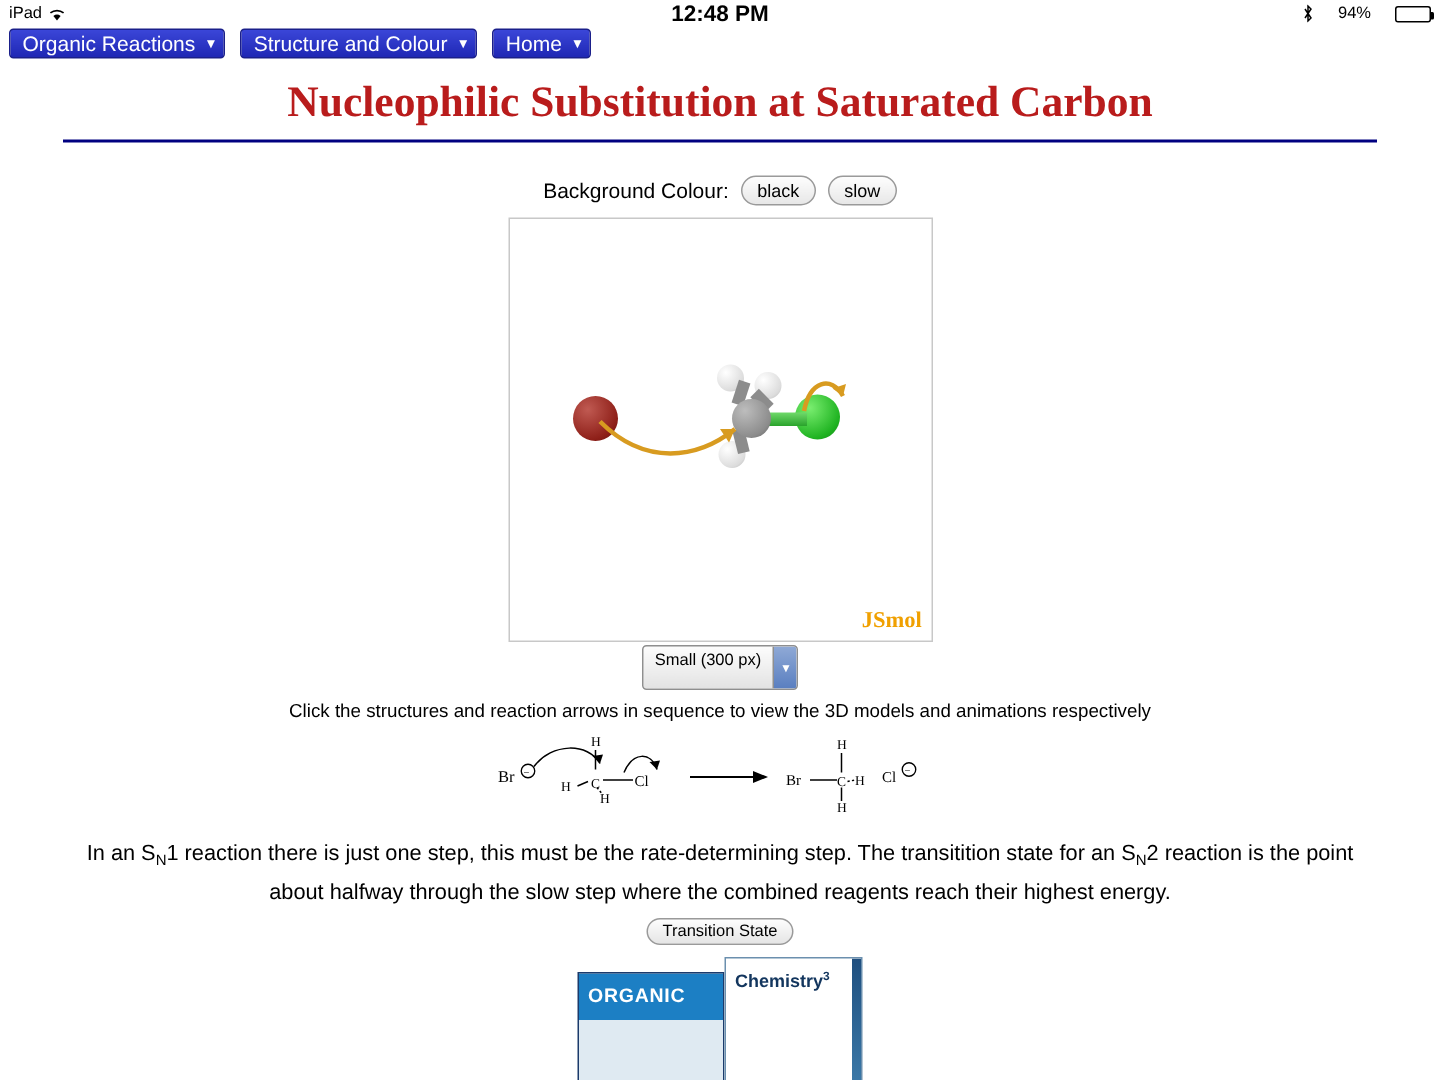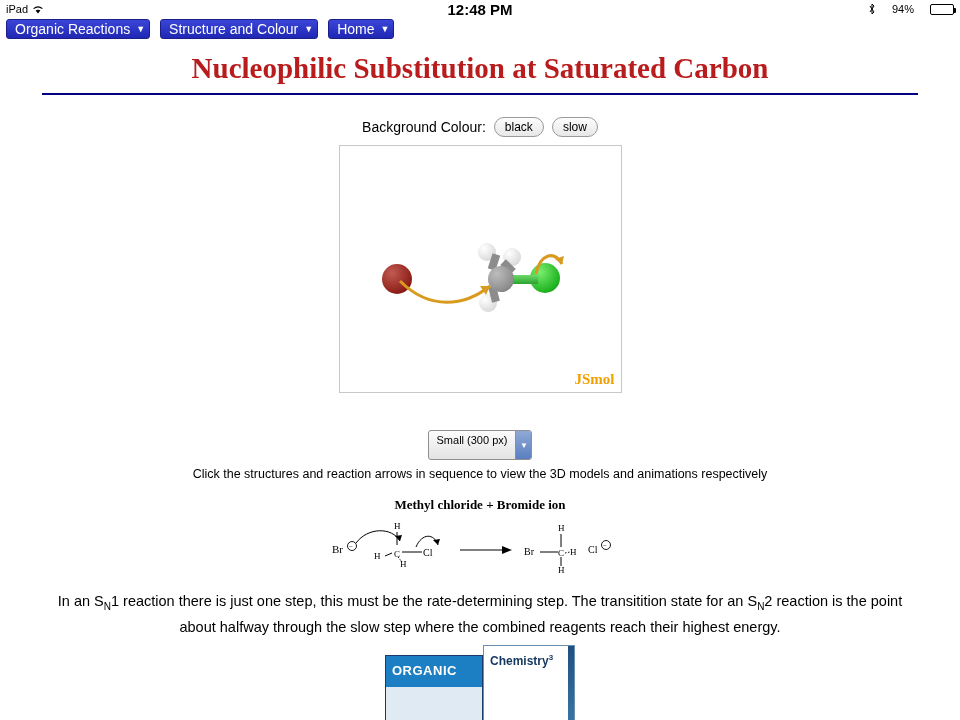--- a/index.html
+++ b/index.html
@@ -142,21 +142,21 @@
 
   
   .viewer-wrap {
     position: relative;
     width: 283px;
     height: 283px;
     margin: 8px auto 0 auto;
   }
   .viewer {
     width: 283px;
-    height: 248px;
+    height: 283px;
     background: #ffffff;
     border: 1px solid #c8c8c8;
     position: relative;
     overflow: hidden;
   }
   .jsmol-label {
     position: absolute;
     right: 6px; bottom: 4px;
     color: #f0a000;
     font-weight: bold;
@@ -415,21 +415,20 @@
 
   <div class="viewer-select-wrap">
     <div class="select-box">
       <span class="sel-text">Small (300 px)</span>
       <span class="sel-arrow">▼</span>
     </div>
   </div>
 
   <div class="hint">Click the structures and reaction arrows in sequence to view the 3D models and animations respectively</div>
 
-  <div class="reaction-title">Methyl chloride + Bromide ion</div>
 
   <div class="scheme">
     <svg width="300" height="58" viewBox="0 0 300 58" font-family="Liberation Serif, serif">
 
       <text x="2" y="36" font-size="11">Br</text>
       <circle cx="22" cy="29" r="4.5" fill="none" stroke="#000" stroke-width="0.9"></circle>
       <text x="19" y="32" font-size="7">−</text>
 
       <path d="M26 26 C 38 10, 62 10, 70 24" stroke="#000" stroke-width="1" fill="none"></path>
       <polygon points="70,24 65,19 72,18" fill="#000"></polygon>
@@ -462,20 +461,23 @@
       <text x="258" y="36" font-size="10">Cl</text>
       <circle cx="276" cy="28" r="4.5" fill="none" stroke="#000" stroke-width="0.9"></circle>
       <text x="273" y="31" font-size="7">−</text>
     </svg>
   </div>
 
   <div class="para">
     <span>In an S</span><sub>N</sub><span>1 reaction there is just one step, this must be the rate-determining step. The transitition state for an S</span><sub>N</sub><span>2 reaction is the point about halfway through the slow step where the combined reagents reach their highest energy.</span>
   </div>
 
+  <div class="ts-row">
+    <span class="ts-button">Transition State</span>
+  </div>
 
   <div class="books">
     <div class="book book1">
       <div class="b-title">ORGANIC</div>
 
     </div>
     <div class="book2">
       <div class="b2-title"><span>Chemistry</span><sup>3</sup></div>
 
       <div class="b2-edge"></div>

